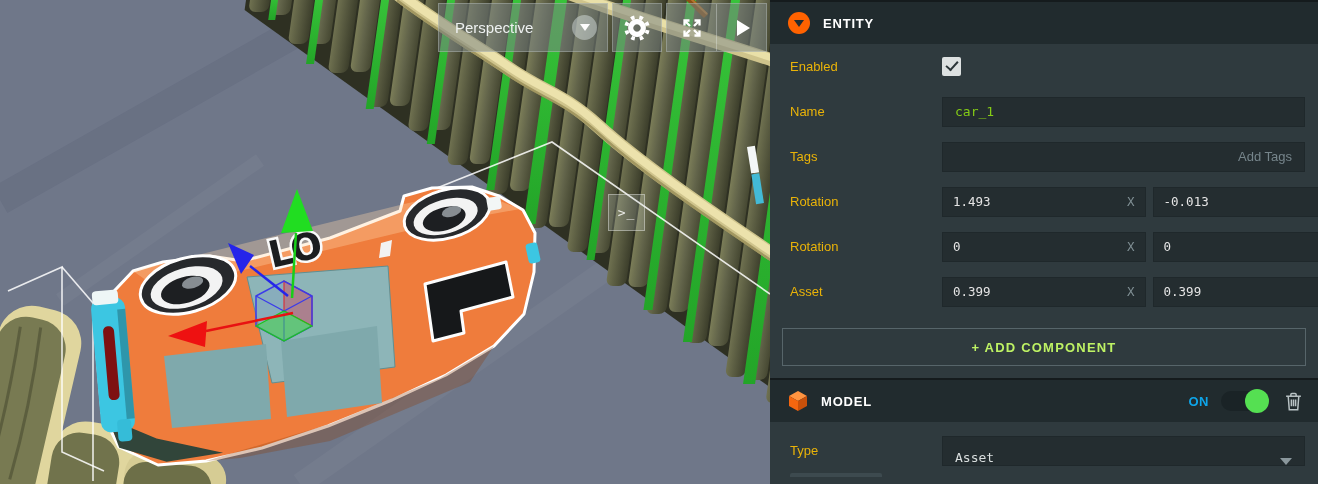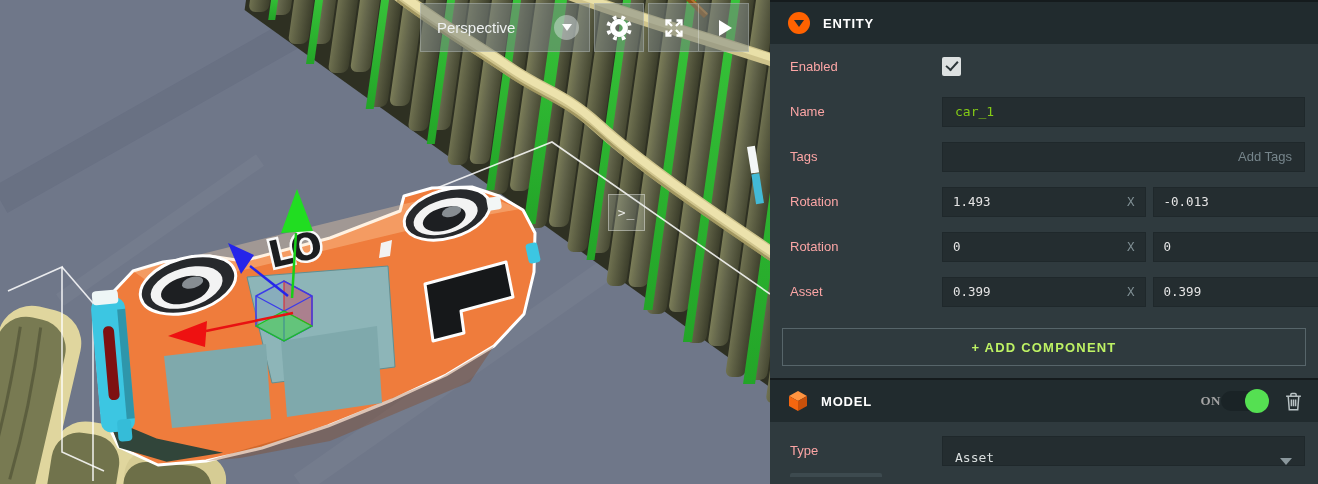--- a/index.html
+++ b/index.html
@@ -4,21 +4,21 @@
 <style>
   html,body{margin:0;padding:0;background:#1a2023;}
   .app{width:1318px;height:484px;display:flex;overflow:hidden;position:relative;
        font-family:"Liberation Sans",sans-serif;}
 
   
   .viewport{width:770px;height:484px;position:relative;overflow:hidden;background:#6f7789;flex:0 0 770px;}
   .scene{position:absolute;left:0;top:0;}
 
   
-  .toolbar{position:absolute;left:420px;top:3px;height:49px;display:flex;gap:4px;}
+  .toolbar{position:absolute;left:438px;top:3px;height:49px;display:flex;gap:4px;}
   .tb-pill{background:rgba(122,132,130,.55);border:1px solid rgba(225,232,232,.28);
            display:flex;align-items:center;box-sizing:border-box;}
   .tb-pill.persp{width:170px;justify-content:space-between;padding:0 10px 0 16px;}
   .persp-label{color:#eef1f1;font-size:15px;}
   .circle-btn{width:25px;height:25px;border-radius:50%;background:rgba(225,232,232,.45);
               display:flex;align-items:center;justify-content:center;}
   .caret-down{width:0;height:0;border-left:5px solid transparent;border-right:5px solid transparent;
               border-top:7px solid #fdfdfd;}
   .tb-pill.square{width:50px;justify-content:center;}
   .tb-group{display:flex;background:rgba(122,132,130,.55);border:1px solid rgba(225,232,232,.28);box-sizing:border-box;}
@@ -35,42 +35,42 @@
   .inspector{width:548px;background:#2f3a3e;color:#b5c0c2;font-size:13px;display:flex;flex-direction:column;}
   .section-header{height:44px;flex:0 0 44px;background:#212b2e;border-top:2px solid #151b1d;
                   display:flex;align-items:center;padding:0 16px 0 18px;box-sizing:border-box;}
   .hdr-title{color:#ffffff;font-weight:bold;font-size:13px;letter-spacing:.8px;margin-left:13px;}
   .entity-circle{width:22px;height:22px;border-radius:50%;background:#ff6200;
                  display:flex;align-items:center;justify-content:center;}
   .tri-dark{width:0;height:0;border-left:5px solid transparent;border-right:5px solid transparent;
             border-top:7px solid #222d31;}
 
   .row{height:45px;display:flex;align-items:center;padding:0 13px 0 20px;box-sizing:border-box;}
-  .row .lbl{flex:0 0 152px;color:#fca5a5;}
+  .row .lbl{flex:0 0 152px;color:#eab308;}
   .txt-input{flex:1;height:30px;box-sizing:border-box;background:#242d30;border:1px solid #1f282b;
              color:#84cc16;font:13px "DejaVu Sans Mono",monospace;padding:0 12px;outline:none;}
   .txt-input.tags{text-align:right;font-family:"Liberation Sans",sans-serif;}
   .txt-input.tags::placeholder{color:#76858b;opacity:1;}
   .checkbox{width:19px;height:19px;background:#dde1e1;border-radius:2px;position:relative;}
   .checkbox .mark{position:absolute;left:3.5px;top:4px;width:10px;height:5px;
                   border-left:2.6px solid #2b3538;border-bottom:2.6px solid #2b3538;
                   transform:rotate(-48deg);}
   .vec3{flex:1;display:flex;gap:7px;}
   .vec{flex:1;height:30px;box-sizing:border-box;background:#242d30;border:1px solid #1f282b;
        display:flex;align-items:center;padding:0 10px;}
   .vec input{flex:1;min-width:0;background:transparent;border:none;outline:none;
              color:#e5e5e5;font:12.5px "DejaVu Sans Mono",monospace;padding:0;}
   .axis{color:#7f8e93;font:12.5px "DejaVu Sans Mono",monospace;margin-left:6px;}
 
   .add-component{margin:14px 12px 12px 12px;height:36px;border:1px solid #57656a;
                  display:flex;align-items:center;justify-content:center;color:#bef264;
                  font-weight:bold;letter-spacing:1.2px;font-size:13px;cursor:pointer;}
 
   .model-right{margin-left:auto;display:flex;align-items:center;}
-  .on-label{color:#a3a3a3;font-weight:bold;letter-spacing:.5px;font-family:Liberation Serif, serif;}
+  .on-label{color:#0ea5e9;font-weight:bold;letter-spacing:.5px;margin-right:12px;}
   .toggle{width:46px;height:20px;border-radius:10px;background:#1a2326;position:relative;}
   .knob{position:absolute;right:-2px;top:-2px;width:24px;height:24px;border-radius:50%;background:#55e052;}
   .trash{margin-left:18px;display:flex;}
 
   .select{flex:1;height:30px;box-sizing:border-box;background:#242d30;border:1px solid #1f282b;
           display:flex;align-items:flex-end;padding:0 12px;color:#d9dede;
           font:13px "DejaVu Sans Mono",monospace;}
   .select .caret{margin-left:auto;width:0;height:0;border-left:6px solid transparent;
                  border-right:6px solid transparent;border-top:7px solid #8a979c;}
   .row.type-row{margin-top:6px;}

